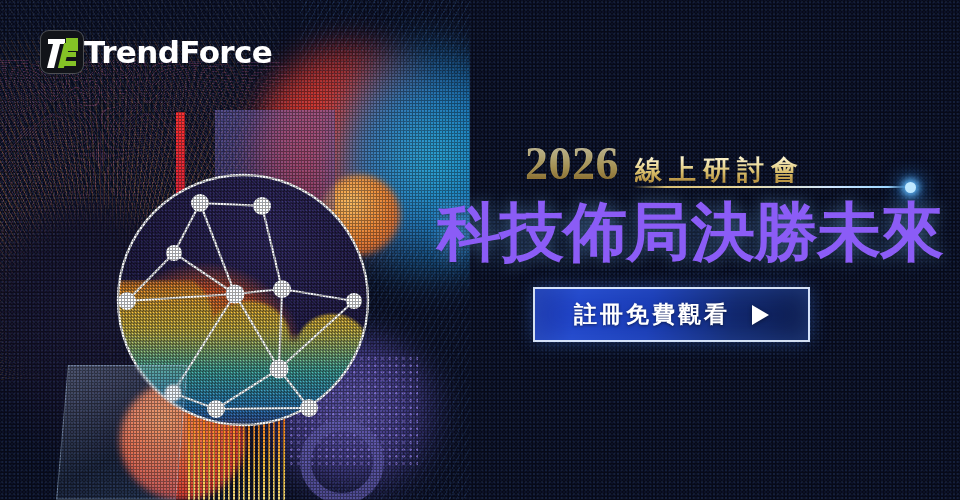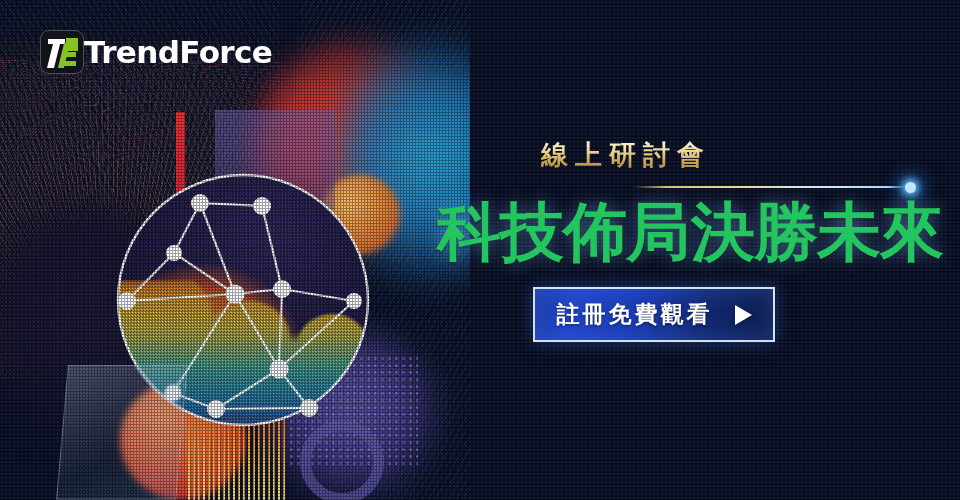--- a/index.html
+++ b/index.html
@@ -159,29 +159,29 @@
   }
   #eyebrow-rule::after {
     content:""; position:absolute; right:-6px; top:-4px; width:11px; height:11px;
     border-radius:50%; background:#bfe8ff;
     box-shadow:0 0 7px 3px rgba(100,190,255,0.95), 0 0 18px 7px rgba(50,150,255,0.55);
   }
 
   #headline {
     position:absolute; left:17px; top:197px; white-space:nowrap;
     font-family:"DejaVu Serif", serif;
-    font-size:64px; font-weight:700; line-height:1.1; color:#22c55e;
+    font-size:64px; font-weight:700; line-height:1.1; color:#8b5cf6;
     letter-spacing:-1px;
     text-shadow:0 0 16px rgba(120,190,255,0.45), 0 2px 4px rgba(0,0,0,0.45);
   }
   #headline .hl-b { margin-left:2px; }
 
   
   #cta {
-    position:absolute; left:113px; top:287px; width:242px; height:55px;
+    position:absolute; left:113px; top:287px; width:277px; height:55px;
     border:2px solid rgba(228,240,255,0.92);
     background:linear-gradient(100deg, #1b36a8 0%, #2145c8 16%, #1a3bb4 42%, #12286f 72%, #0d1c4c 100%);
     display:flex; align-items:center; justify-content:center; gap:22px;
     box-shadow:0 0 18px rgba(60,130,255,0.35), inset 0 0 24px rgba(90,150,255,0.25);
     cursor:pointer;
   }
   #cta-label {
     font-family:"DejaVu Serif", serif;
     font-size:23px; font-weight:700; letter-spacing:3px; color:#ffffff;
     text-shadow:0 1px 3px rgba(0,0,0,0.5);
@@ -329,20 +329,21 @@
         <span class="g6"></span>
       <span class="g3"></span>
         <span class="g4"></span>
     </div>
     <div id="logo-text">TrendForce</div>
   </div>
 
   <div id="content">
 
     <div id="eyebrow">
+      <span id="year">2026</span>
       <span id="eyebrow-cn">線上研討會</span>
     </div>
     <div id="eyebrow-rule"></div>
 
     <div id="headline">
       <span class="hl-a">科技佈局</span><span class="hl-b">決勝未來</span>
     </div>
 
     <div id="cta">
       <span id="cta-label">註冊免費觀看</span>

